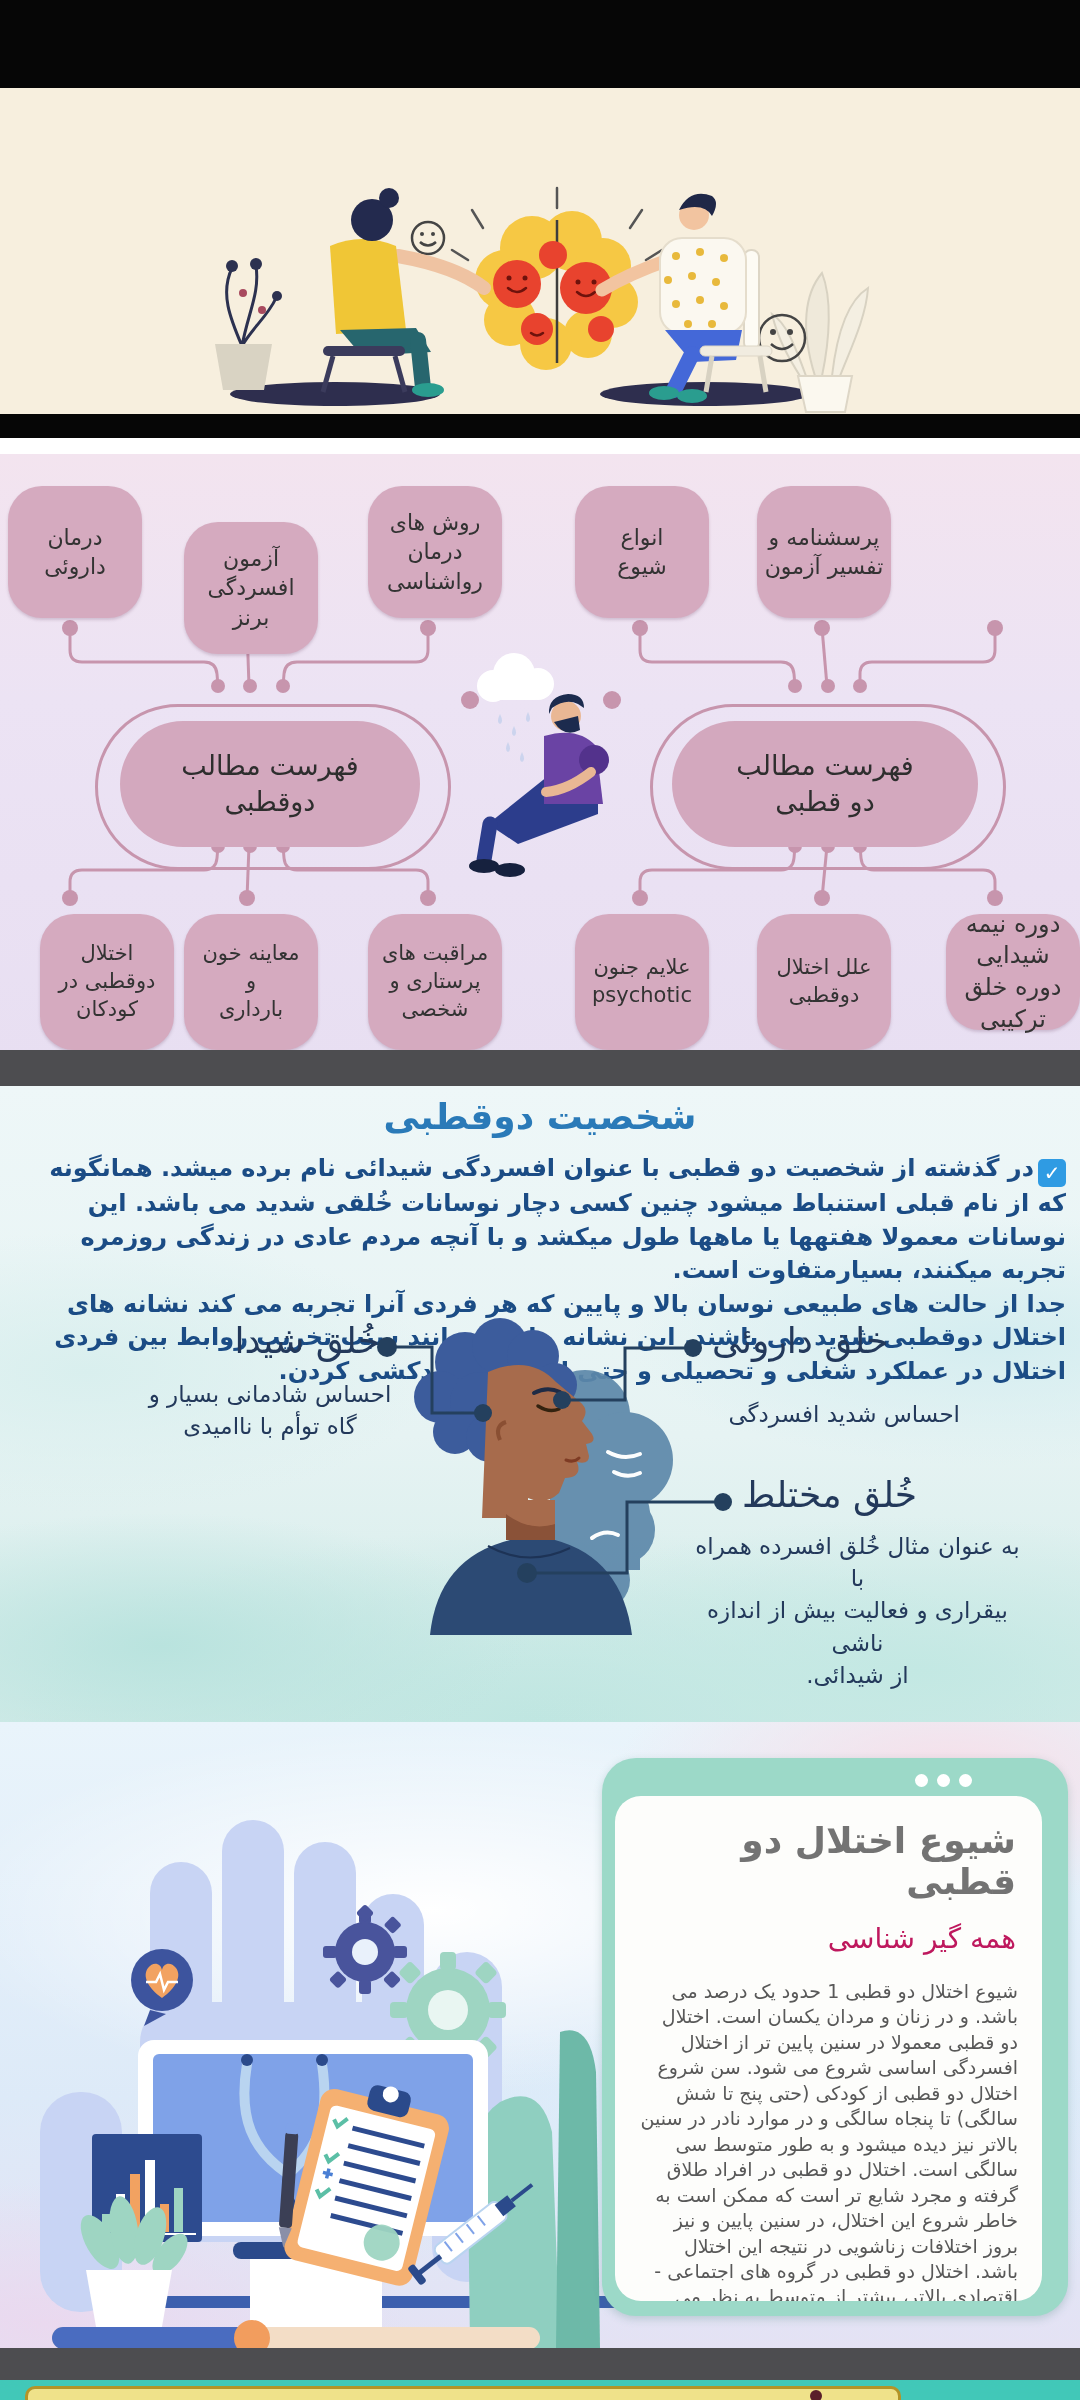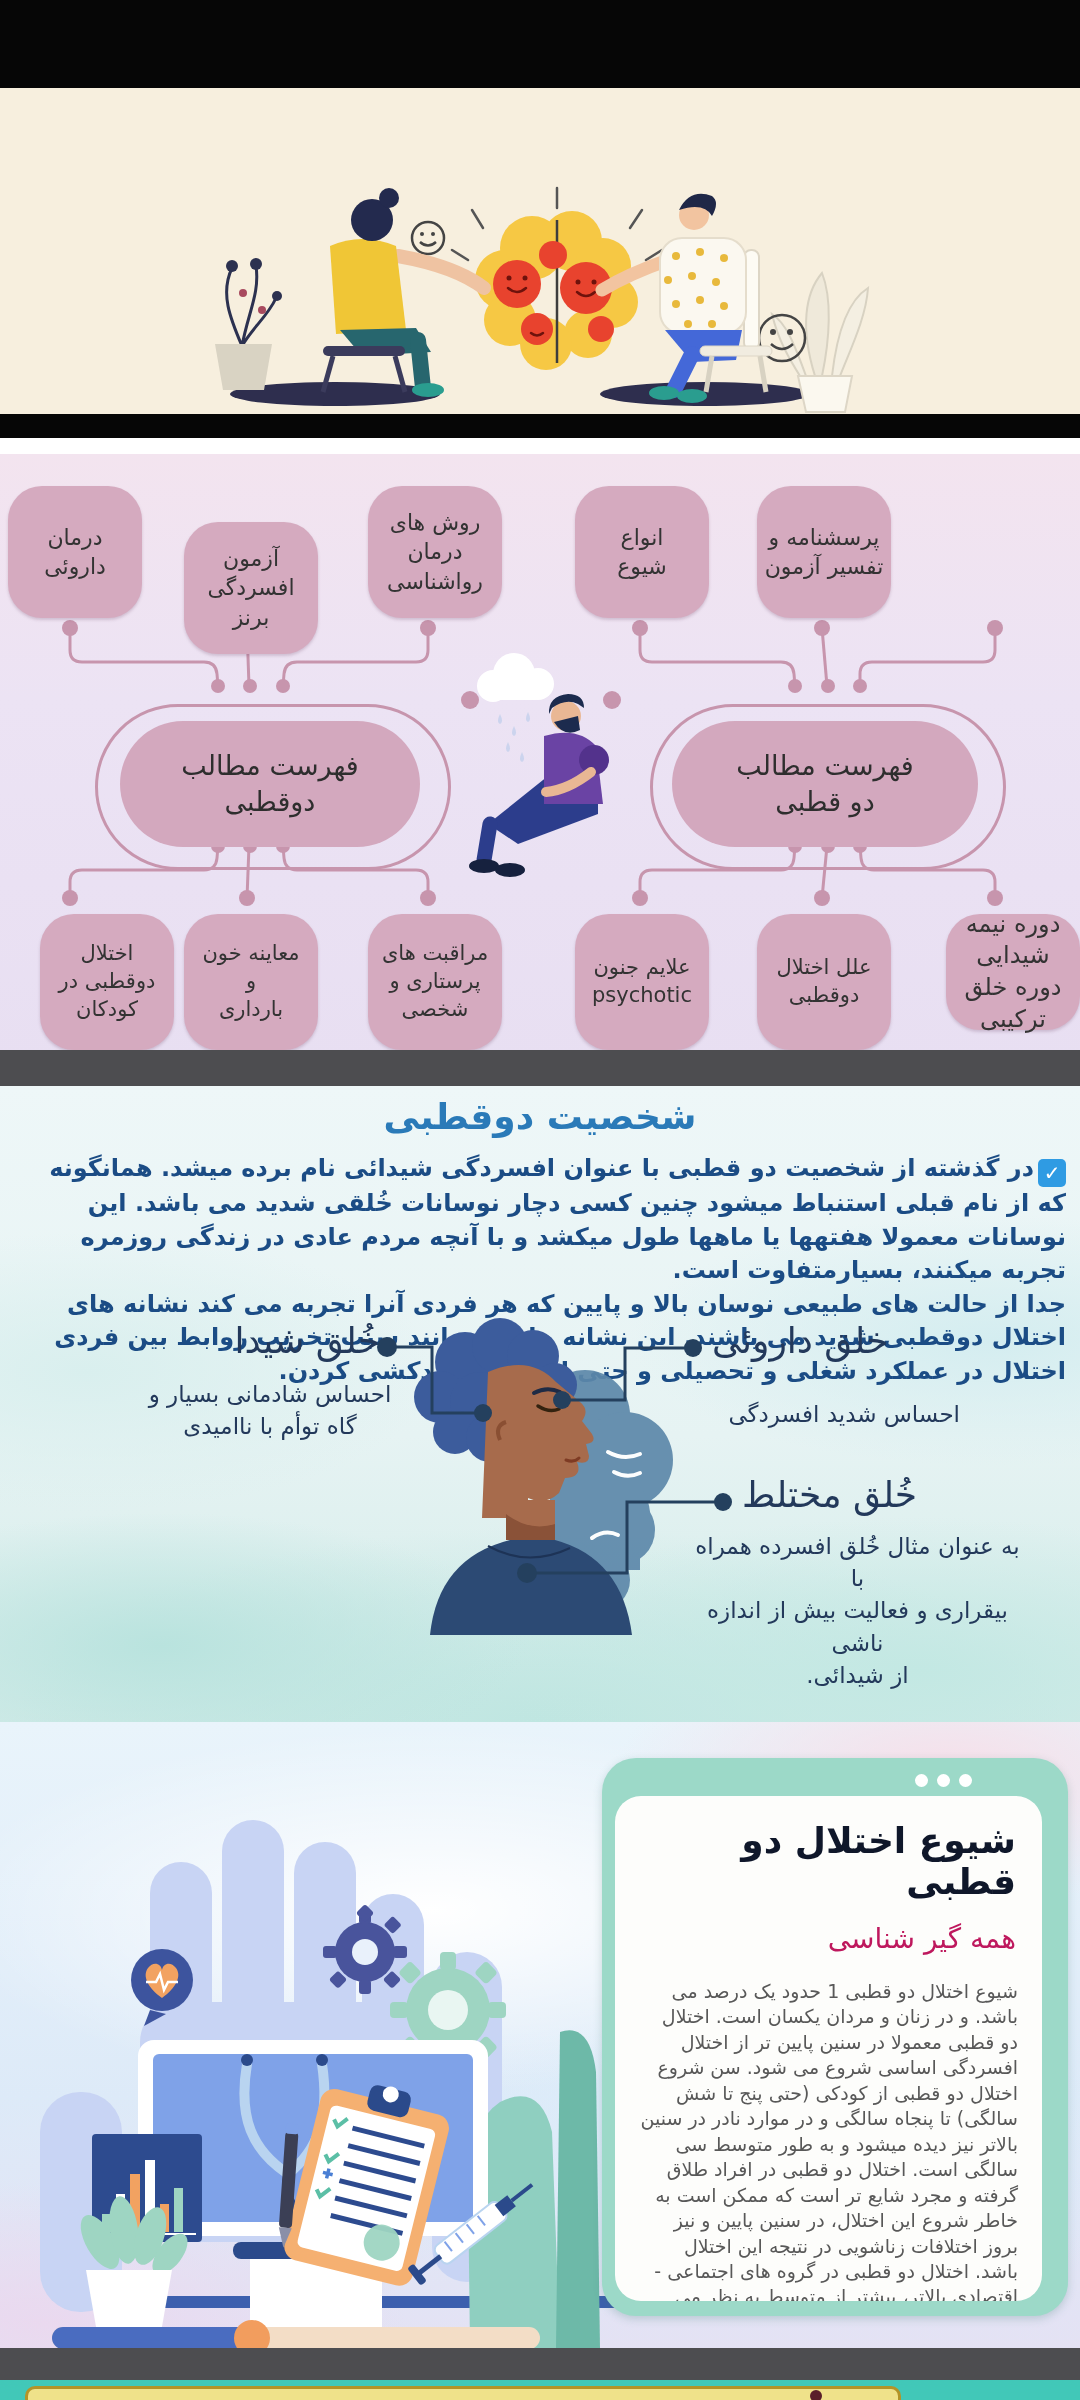--- a/index.html
+++ b/index.html
@@ -54,21 +54,21 @@
       radial-gradient(520px 200px at 4% 96%, #ead9ef 0%, rgba(234,217,239,0) 70%),
       radial-gradient(700px 260px at 40% 30%, #ffffff 0%, rgba(255,255,255,0) 70%),
       radial-gradient(600px 240px at 70% 70%, #dcedfa 0%, rgba(220,237,250,0) 70%),
       linear-gradient(180deg,#e9f4fb 0%,#ddeaf8 60%,#e4e2f4 100%);}
   .teal-card{position:absolute;left:602px;top:36px;width:466px;height:558px;
              background:#9cd9c8;border-radius:34px;box-shadow:0 3px 8px rgba(60,120,110,.25);}
   .win-dots{position:absolute;top:16px;right:96px;display:flex;gap:9px;}
   .win-dots span{width:13px;height:13px;border-radius:50%;background:#ffffff;display:block;}
   .white-card{position:absolute;left:13px;top:38px;width:427px;height:505px;background:#fdfdfb;
               border-radius:26px;padding:20px 24px;box-sizing:border-box;overflow:hidden;}
-  .prev-title{color:#0f172a;font-size:36px;font-weight:bold;direction:rtl;text-align:right;margin:4px 2px 20px 0;}
+  .prev-title{color:#737373;font-size:36px;font-weight:bold;direction:rtl;text-align:right;margin:4px 2px 20px 0;}
   .prev-sub{color:#be185d;font-size:28px;direction:rtl;text-align:right;margin:0 2px 24px 0;}
   .prev-body{color:#585858;font-size:19px;line-height:1.34;direction:rtl;text-align:right;}
 
   .desk-line{position:absolute;left:70px;top:574px;width:910px;height:12px;border-radius:6px;background:#3c5fae;}
   .progress{position:absolute;left:52px;top:605px;width:488px;height:22px;border-radius:11px;background:#f3ddc6;}
   .progress .fill{position:absolute;left:0;top:0;height:22px;border-radius:11px;background:#4a6cc0;}
   .progress .knob{position:absolute;top:-7px;width:36px;height:36px;border-radius:50%;background:#f29d5e;}
 
   
   .strip{position:absolute;left:0;top:2380px;width:1080px;height:20px;background:#41c8b8;}

